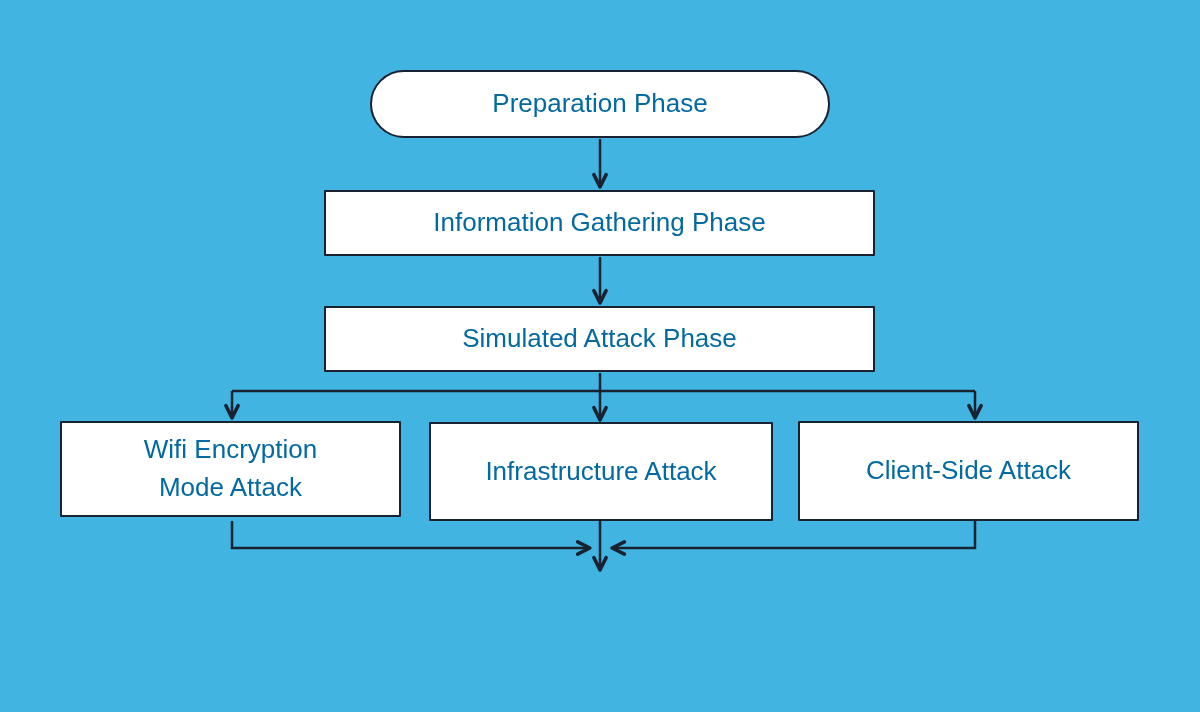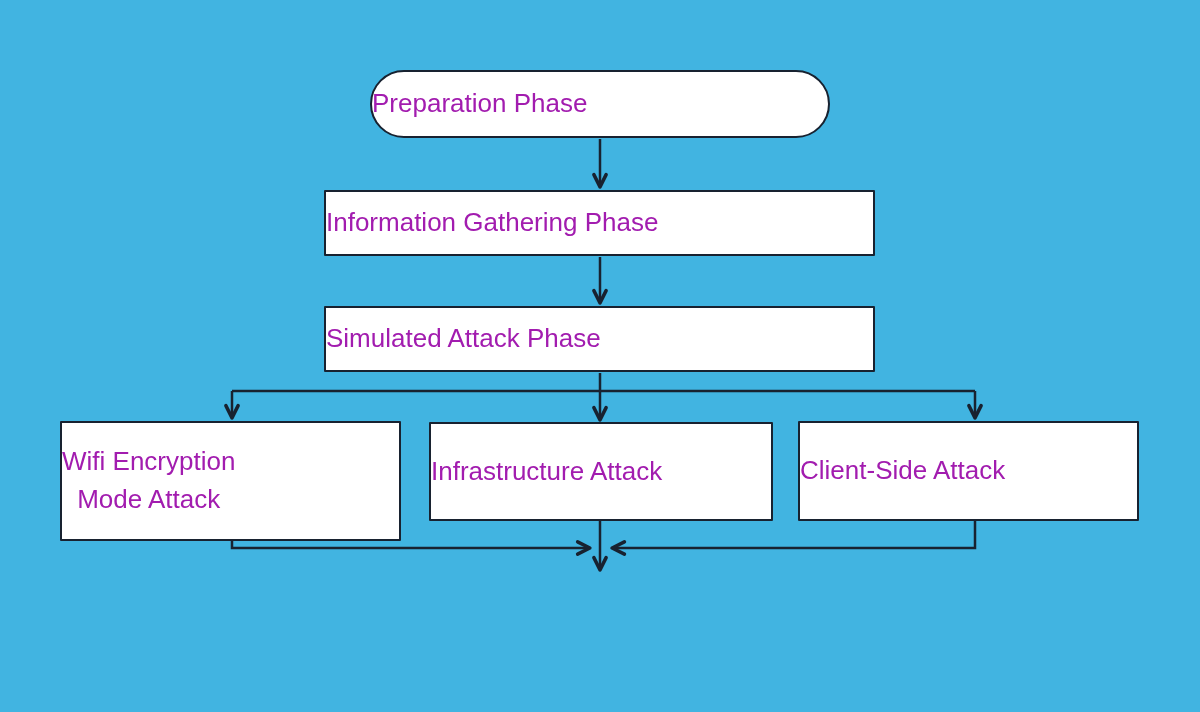--- a/index.html
+++ b/index.html
@@ -22,22 +22,23 @@
     height: 712px;
     pointer-events: none;
   }
   .node {
     position: absolute;
     box-sizing: border-box;
     background: #ffffff;
     border: 2px solid #182230;
     display: flex;
     align-items: center;
+    justify-content: center;
     text-align: center;
-    color: #a21caf;
+    color: #0369a1;
     font-size: 26px;
     line-height: 1.45;
     white-space: pre-line;
   }
   .node.stadium {
     border-radius: 36px;
   }
   .node.rect {
     border-radius: 1px;
   }
@@ -71,21 +72,21 @@
   </div>
 
   <div class="node rect" style="left:324px; top:306px; width:551px; height:66px;">
     <span>Simulated Attack Phase</span>
   </div>
 
   <div class="node rect" style="left:324px; top:190px; width:551px; height:66px;">
     <span>Information Gathering Phase</span>
   </div>
 
-  <div class="node rect" style="left:60px; top:421px; width:341px; height:120px;">
+  <div class="node rect" style="left:60px; top:421px; width:341px; height:96px;">
     <span>Wifi Encryption
 Mode Attack</span>
   </div>
 
   <div class="node rect" style="left:798px; top:421px; width:341px; height:100px;">
     <span>Client-Side Attack</span>
   </div>
 
   <div class="node rect" style="left:429px; top:422px; width:344px; height:99px;">
     <span>Infrastructure Attack</span>

